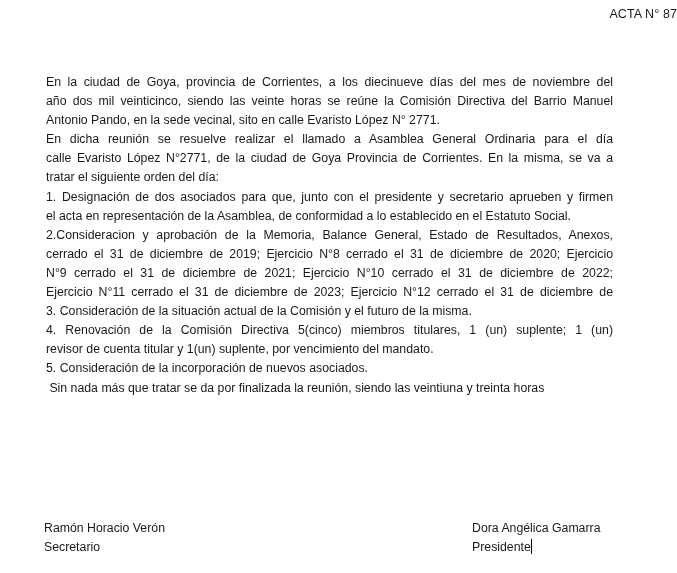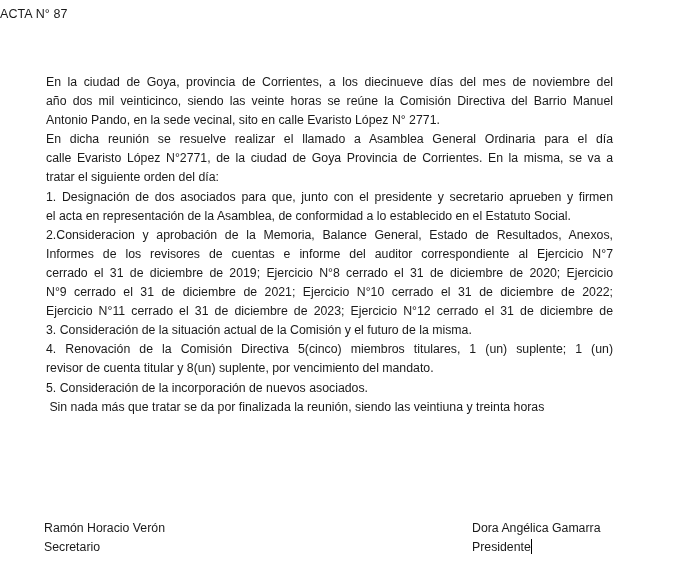--- a/index.html
+++ b/index.html
@@ -19,21 +19,21 @@
       position: absolute;
       left: 0; top: 0;
       width: 677px; height: 573px;
       background: #ffffff;
     }
     .title {
       position: absolute;
       top: 7px;
       left: 0;
       width: 677px;
-      text-align: left;
+      text-align: right;
       font-size: 12.5px;
       letter-spacing: 0.1px;
     }
     .body {
       position: absolute;
       left: 46px;
       top: 36px;
       width: 567px;
       font-size: 12.3px;
       line-height: 19.1px;
@@ -76,27 +76,26 @@
     <div style="height:37px"></div>
     <span class="line"> En la ciudad de Goya, provincia de Corrientes, a los diecinueve días del mes de noviembre del</span>
     <span class="line">año dos mil veinticinco, siendo las veinte horas se reúne la Comisión Directiva del Barrio Manuel</span>
     <span class="line last">Antonio Pando, en la sede vecinal, sito en calle Evaristo López N° 2771.</span>
     <span class="line">En dicha reunión se resuelve realizar el llamado a Asamblea General Ordinaria para el día</span>
     <span class="line">calle Evaristo López N°2771, de la ciudad de Goya Provincia de Corrientes. En la misma, se va a</span>
     <span class="line last">tratar el siguiente orden del día:</span>
     <span class="line">1. Designación de dos asociados para que, junto con el presidente y secretario aprueben y firmen</span>
     <span class="line last">el acta en representación de la Asamblea, de conformidad a lo establecido en el Estatuto Social.</span>
     <span class="line">2.Consideracion y aprobación de la Memoria, Balance General, Estado de Resultados, Anexos,</span>
-    <span class="line">Informes de los revisores de cuentas e informe del auditor correspondiente al Ejercicio N°7</span>
     <span class="line">cerrado el 31 de diciembre de 2019; Ejercicio N°8 cerrado el 31 de diciembre de 2020; Ejercicio</span>
     <span class="line">N°9 cerrado el 31 de diciembre de 2021; Ejercicio N°10 cerrado el 31 de diciembre de 2022;</span>
     <span class="line">Ejercicio N°11 cerrado el 31 de diciembre de 2023; Ejercicio N°12 cerrado el 31 de diciembre de</span>
     <span class="line last">3. Consideración de la situación actual de la Comisión y el futuro de la misma.</span>
     <span class="line">4. Renovación de la Comisión Directiva 5(cinco) miembros titulares, 1 (un) suplente; 1 (un)</span>
-    <span class="line last">revisor de cuenta titular y 8(un) suplente, por vencimiento del mandato.</span>
+    <span class="line last">revisor de cuenta titular y 1(un) suplente, por vencimiento del mandato.</span>
     <span class="line last">5. Consideración de la incorporación de nuevos asociados.</span>
     <span class="line last" style="white-space:pre;"> Sin nada más que tratar se da por finalizada la reunión, siendo las veintiuna y treinta horas</span>
   </div>
 
   <div class="sig sig-left">
     <div>Ramón Horacio Verón</div>
     <div>Secretario</div>
   </div>
 
   <div class="sig sig-right">

